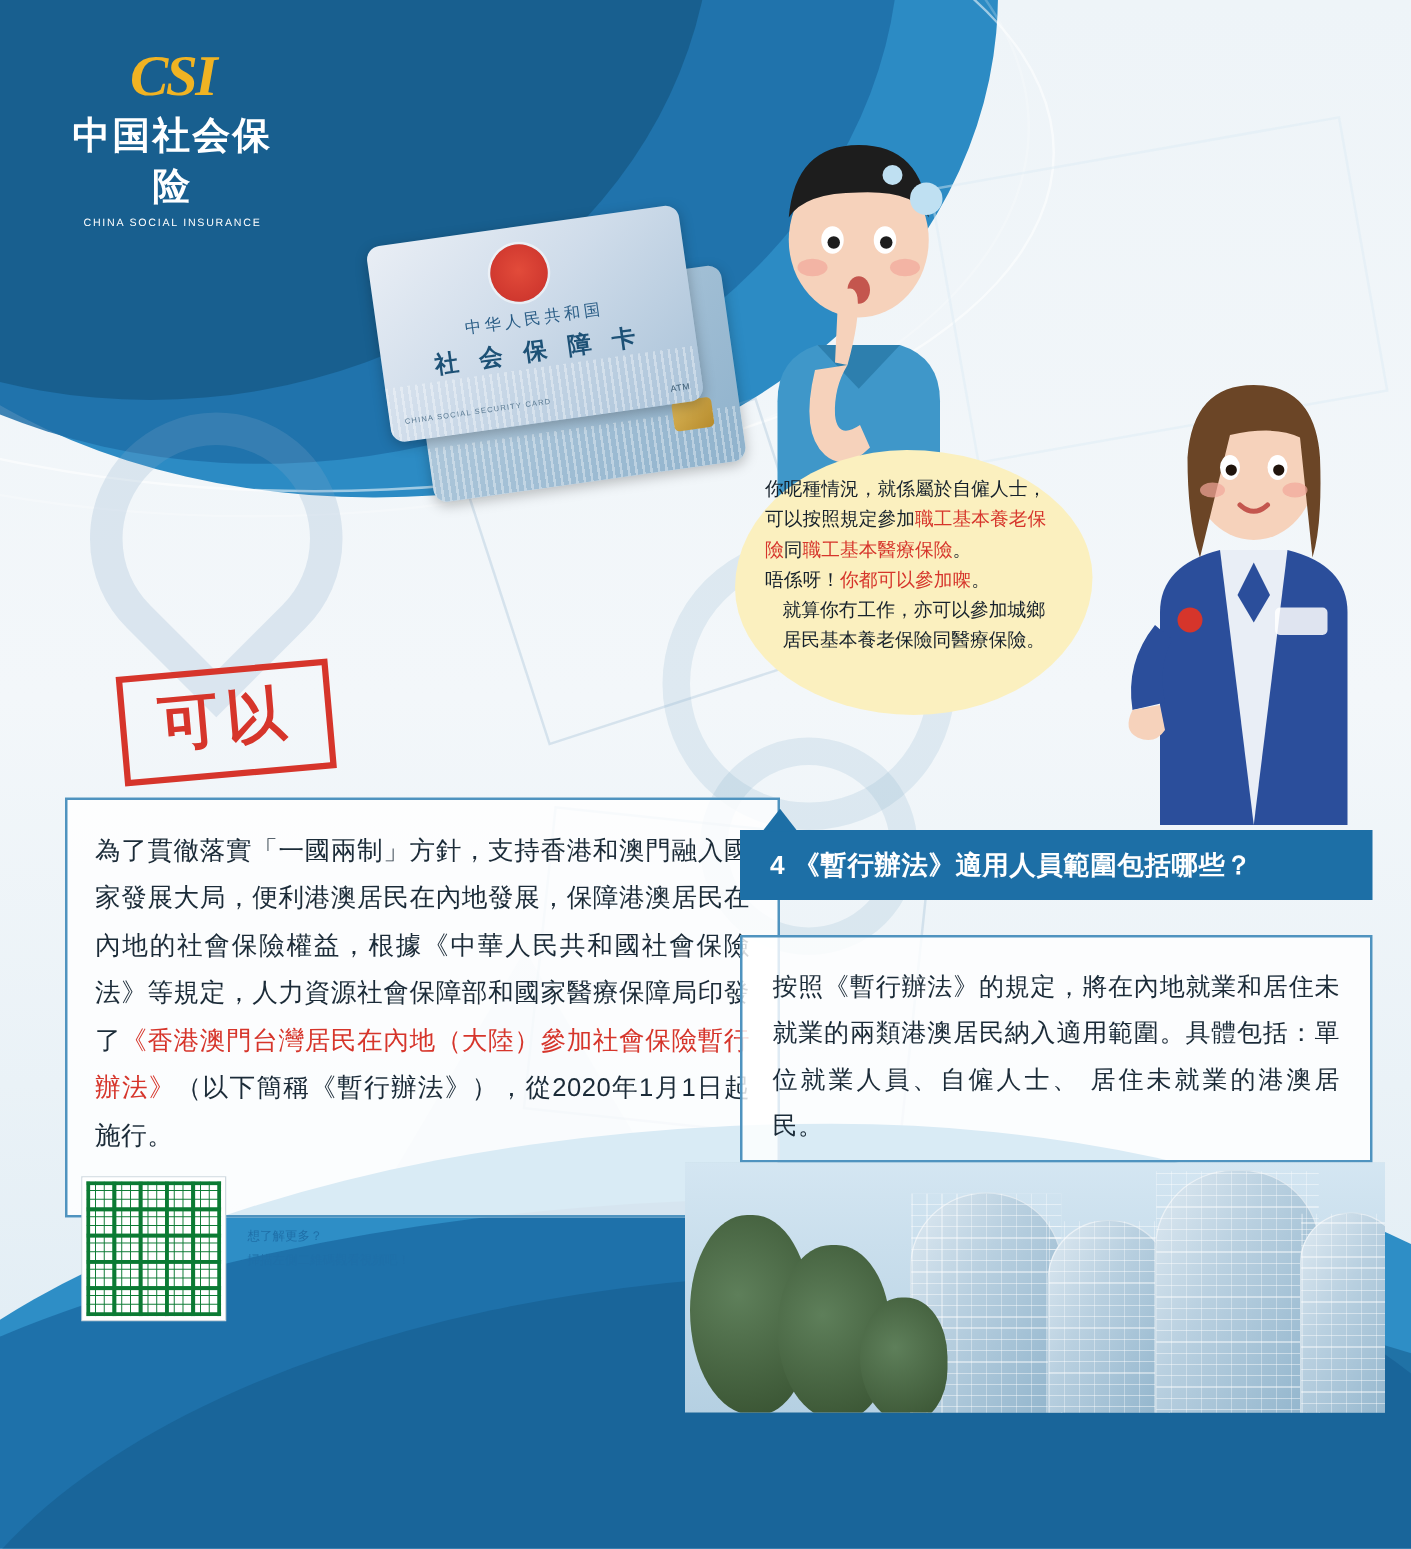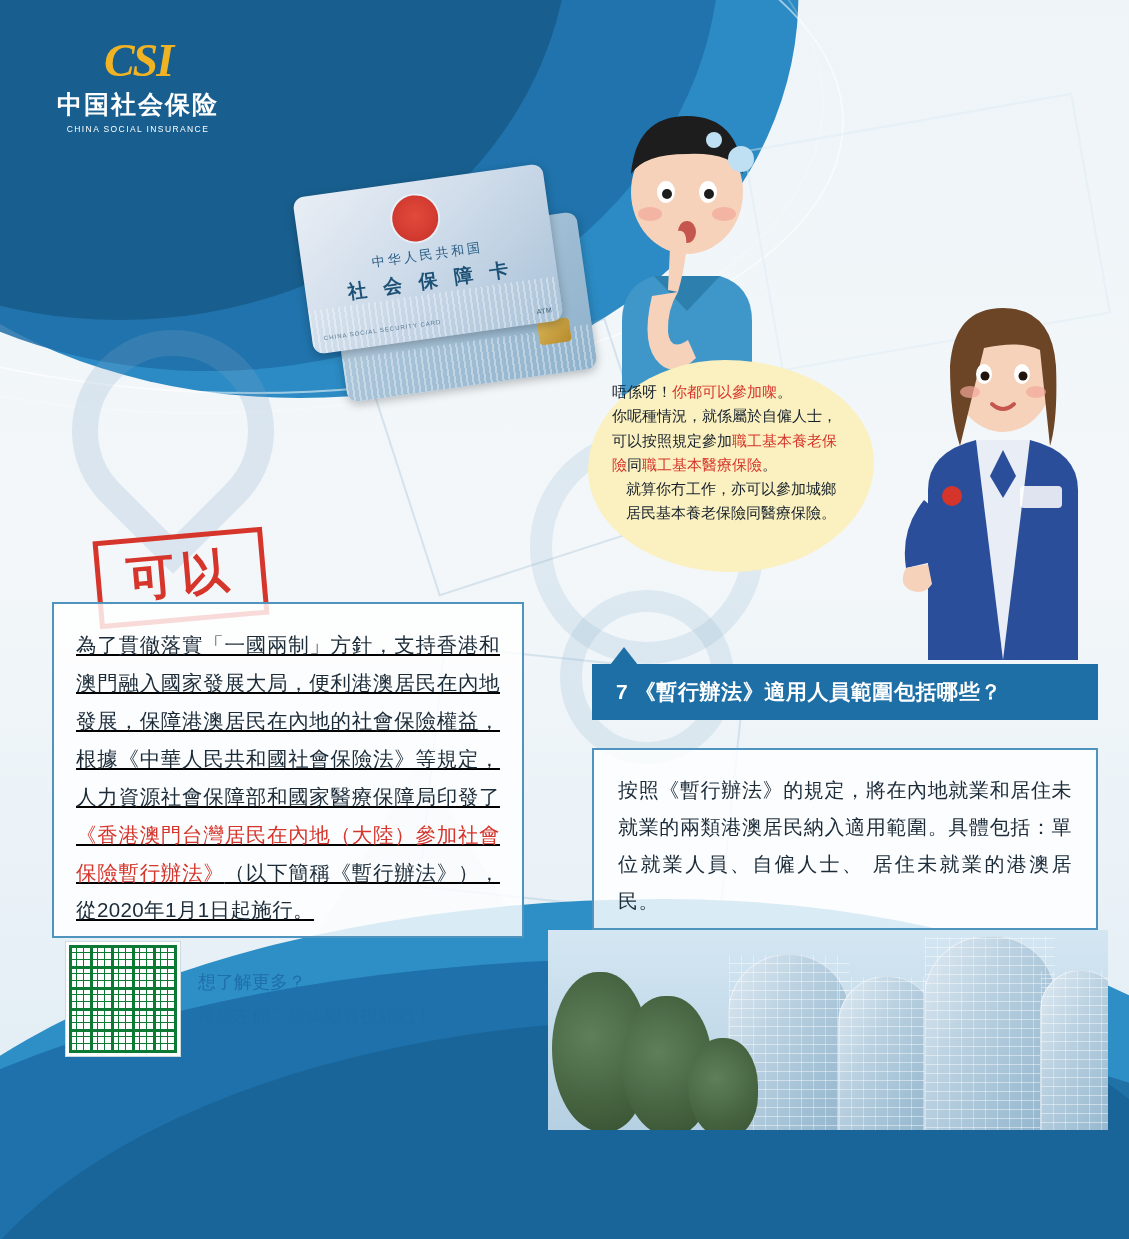--- a/index.html
+++ b/index.html
@@ -113,21 +113,21 @@
   .logo .mark {
     font-family: "Liberation Serif", serif;
     font-size: 46px;
     font-weight: bold;
     font-style: italic;
     color: #f0b323;
     line-height: 1;
     letter-spacing: -2px;
   }
   .logo .cn {
-    font-size: 25px;
+    font-size: 30px;
     font-weight: bold;
     letter-spacing: 2px;
     margin-top: 4px;
   }
   .logo .en {
     font-size: 8.5px;
     letter-spacing: 1.4px;
     margin-top: 3px;
   }
 
@@ -196,27 +196,26 @@
     color: #d6352b;
     font-size: 48px; font-weight: bold;
     padding: 4px 26px 10px;
     letter-spacing: 6px;
     transform: rotate(-5deg);
     font-family: "Liberation Serif", serif;
   }
 
   
   .answer-box {
-    position: absolute; left: 52px; top: 602px;
-    width: 472px; height: 336px;
+    position: absolute; left: 52px; top: 638px;
+    width: 572px; height: 336px;
     background: rgba(255,255,255,.82);
     border: 2px solid #4f93bf;
     box-sizing: border-box;
     padding: 22px 22px 0 22px;
-    text-decoration: underline;
   }
   .answer-box p {
     margin: 0;
     font-size: 20.5px;
     line-height: 1.85;
     color: #1b2b38;
     letter-spacing: .4px;
     text-align: justify;
   }
   .answer-box .hl { color: #d6352b; }
@@ -231,21 +230,21 @@
       linear-gradient(#0b7a33 1px, transparent 1px),
       linear-gradient(90deg, #0b7a33 3px, transparent 3px),
       linear-gradient(#0b7a33 3px, transparent 3px);
     background-size: 7px 7px, 7px 7px, 21px 21px, 21px 21px;
     border: 3px solid #fff;
     box-shadow: 0 0 0 1px #cfd9e0;
   }
   .qr-text {
     margin-left: 18px;
     color: #1f6fa8;
-    font-size: 18px;
+    font-size: 10px;
     line-height: 1.9;
   }
 
   
   .man { position: absolute; left: 592px; top: 96px; width: 190px; height: 330px; }
   .woman { position: absolute; left: 880px; top: 300px; width: 230px; height: 360px; }
 
   
   .bubble-blue {
     position: absolute; left: 740px; top: 162px;
@@ -408,22 +407,22 @@
     <ellipse cx="95" cy="136" rx="9" ry="11" fill="#c4564e"></ellipse>
     <path d="M60 200 Q48 250 68 268 Q84 282 104 262 L96 244 Q78 256 76 236 Q75 214 86 196 Z" fill="#f6d2bb"></path>
     <path d="M86 196 q10 -36 8 -54 q-2 -10 -10 -6 q-6 4 -6 16 l-2 42 z" fill="#f6d2bb"></path>
   </svg>
 
   <div class="dot1"></div>
   <div class="dot2"></div>
 
 
   <div class="bubble-yellow">
+    <div><span>你呢種情況，就係屬於自僱人士，可以按照規定參加</span><span class="hl">職工基本養老保險</span><span>同</span><span class="hl">職工基本醫療保險</span><span>。</span></div>
     <div><span>唔係呀！</span><span class="hl">你都可以參加㗎</span><span>。</span></div>
-    <div><span>你呢種情況，就係屬於自僱人士，可以按照規定參加</span><span class="hl">職工基本養老保險</span><span>同</span><span class="hl">職工基本醫療保險</span><span>。</span></div>
     <div style="padding-left:14px;">就算你冇工作，亦可以參加城鄉居民基本養老保險同醫療保險。</div>
   </div>
 
   <svg class="woman" viewBox="0 0 230 360">
     <path d="M48 360 L48 190 Q48 152 96 140 L150 140 Q198 152 198 190 L198 360 Z" fill="#2b4e9b"></path>
     <path d="M96 140 L123 360 L150 140 Z" fill="#e9eef6"></path>
     <path d="M123 150 L110 176 L123 198 L136 176 Z" fill="#2b4e9b"></path>
     <path d="M44 200 Q20 230 26 268 L52 262 Q46 232 58 212 Z" fill="#2b4e9b"></path>
     <path d="M26 268 q-8 16 4 22 q14 6 22 -6 l-4 -20 z" fill="#f6d2bb"></path>
     <ellipse cx="123" cy="74" rx="50" ry="58" fill="#f6d2bb"></ellipse>
@@ -432,21 +431,21 @@
     <ellipse cx="142" cy="74" rx="8" ry="10" fill="#fff"></ellipse>
     <circle cx="105" cy="76" r="4.5" fill="#20140c"></circle>
     <circle cx="143" cy="76" r="4.5" fill="#20140c"></circle>
     <ellipse cx="90" cy="92" rx="10" ry="6" fill="#f2a79a" opacity=".7"></ellipse>
     <ellipse cx="156" cy="92" rx="10" ry="6" fill="#f2a79a" opacity=".7"></ellipse>
     <path d="M112 104 q11 10 22 0" stroke="#c4564e" stroke-width="4" fill="none" stroke-linecap="round"></path>
     <circle cx="72" cy="196" r="10" fill="#d6352b"></circle>
     <rect x="140" y="186" width="42" height="22" rx="4" fill="#fff" opacity=".85"></rect>
   </svg>
 
-  <div class="sec2-title">7 《暫行辦法》適用人員範圍包括哪些？</div>
+  <div class="sec2-title">4 《暫行辦法》適用人員範圍包括哪些？</div>
   <div class="sec2-box">
     <p>按照《暫行辦法》的規定，將在內地就業和居住未就業的兩類港澳居民納入適用範圍。具體包括：單位就業人員、自僱人士、 居住未就業的港澳居民。</p>
   </div>
 
   <div class="photo">
     <div class="sky"></div>
     <div class="bld" style="left:180px; top:24px; width:120px; height:180px; border-radius:60px 60px 0 0;"></div>
     <div class="bld" style="left:290px; top:46px; width:96px; height:158px; border-radius:48px 48px 0 0;"></div>
     <div class="bld" style="left:376px; top:6px; width:130px; height:200px; border-radius:62px 62px 0 0;"></div>
     <div class="bld" style="left:492px; top:40px; width:80px; height:170px; border-radius:40px 40px 0 0;"></div>

